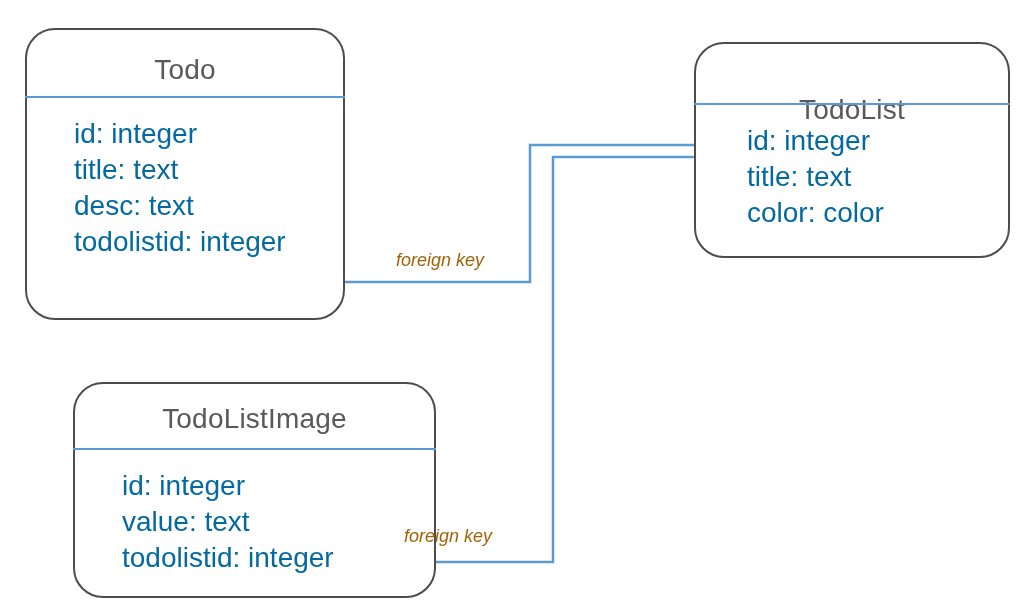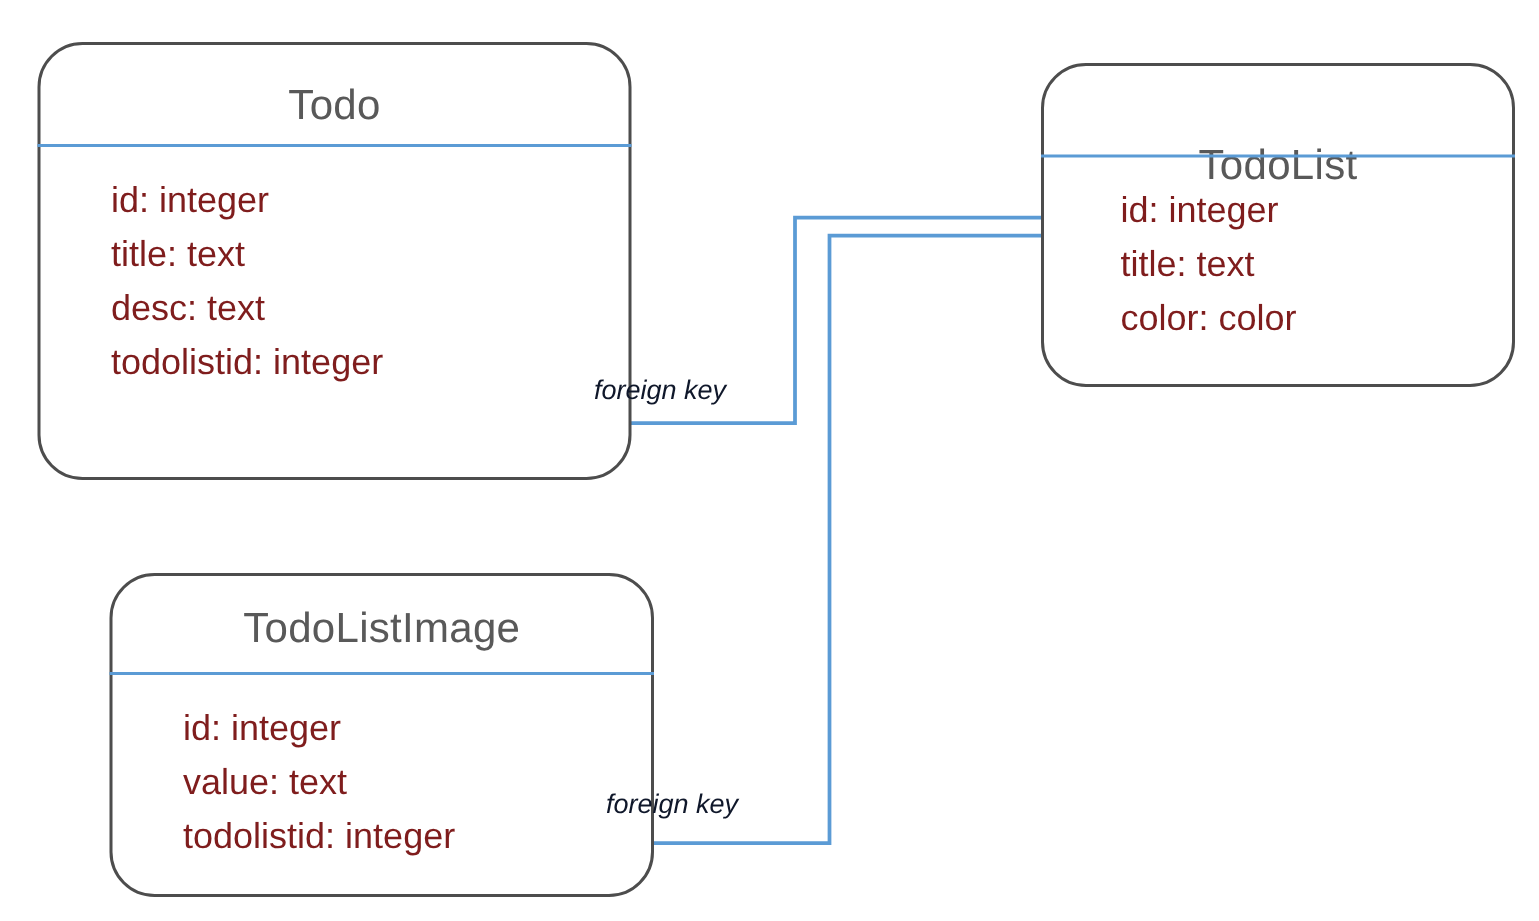--- a/index.html
+++ b/index.html
@@ -46,30 +46,30 @@
   }
   .attr-list {
     position: absolute;
     left: 0;
     right: 0;
     padding: 0;
     margin: 0;
     list-style: none;
   }
   .attr-item {
-    font-size: 24px;
+    font-size: 28px;
     line-height: 36px;
-    color: #7f1d1d;
+    color: #0369a1;
     white-space: nowrap;
   }
 
   
   #entity-todo {
     left: 25px;  top: 28px;
-    width: 396px; height: 292px; padding-left: 34px;
+    width: 320px; height: 292px; padding-left: 34px;
   }
   #entity-todo .entity-title { top: 24px; }
   #entity-todo .entity-divider { top: 66px; }
   #entity-todo .attr-list { top: 86px; left: 47px; }
 
   #entity-todolist {
     left: 694px; top: 42px;
     width: 316px; height: 216px;
   }
   #entity-todolist .entity-title { top: 18px; margin-top: 32px; }
@@ -101,21 +101,21 @@
     stroke-linejoin: miter;
     stroke-linecap: butt;
   }
   .conn-arrow-head {
     fill: #5b9bd5;
   }
   .rel-label {
     position: absolute;
     font-size: 18px;
     font-style: italic;
-    color: #0f172a;
+    color: #a16207;
     white-space: nowrap;
     z-index: 4;
     text-align: right;
   }
   #rel-label-todo { left: 396px; top: 250px; }
   #rel-label-todolistimage { left: 404px; top: 526px; }
 </style>
 </head>
 <body>
 

